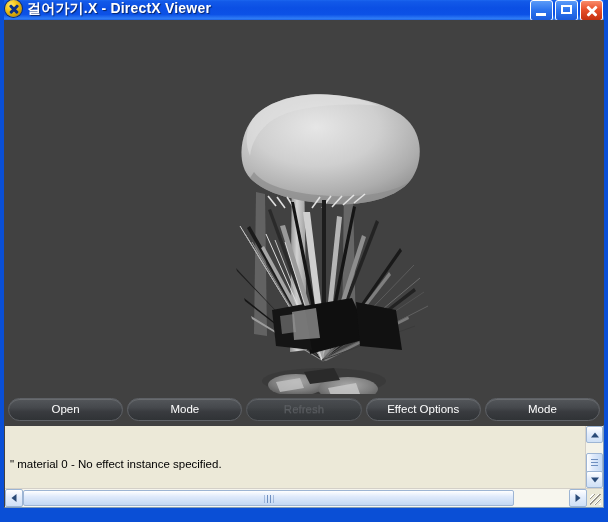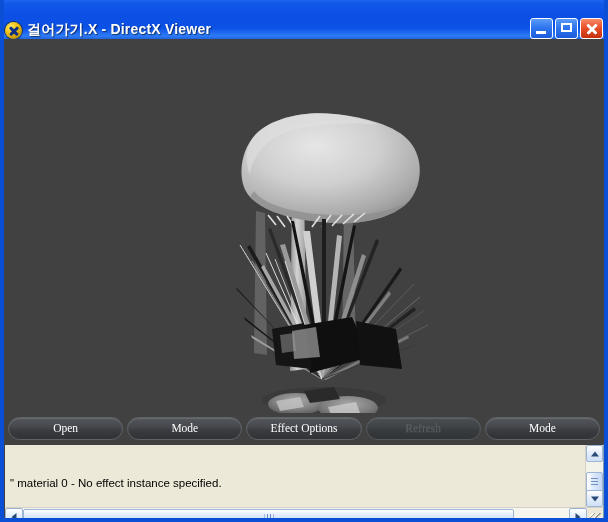--- a/index.html
+++ b/index.html
@@ -18,30 +18,30 @@
     box-sizing: border-box;
     background: #0a4fd6;
     border: 4px solid #0a4fd6;
     border-top: 0;
     overflow: hidden;
   }
 
   
   #title-bar {
     position: relative;
-    height: 39px;
+    height: 20px;
     background: linear-gradient(180deg,
         #1b66ef 0%,
         #1259e8 8%,
         #0b4fe4 40%,
         #0c51e6 72%,
         #2e7bf5 92%,
         #1f63e0 100%);
     display: flex;
-    align-items: flex-end;
+    align-items: flex-start;
     padding: 0 2px 0 5px;
     box-sizing: border-box;
     margin: 0 -4px;
   }
   #title-bar-icon {
     width: 17px;
     height: 17px;
     border-radius: 50%;
     background: radial-gradient(circle at 35% 30%, #ffe96b 0%, #f5c518 35%, #c99a06 70%, #8a6a03 100%);
     position: relative;
@@ -153,21 +153,20 @@
 
   
   #button-bar {
     flex: 0 0 30px;
     background: #414141;
     display: flex;
     align-items: center;
     justify-content: space-between;
     padding: 0 2px;
     box-sizing: border-box;
-    font-family: Liberation Serif, serif;
   }
   .tool-button {
     flex: 1 1 0;
     margin: 0 2px;
     height: 23px;
     border-radius: 12px;
     background: linear-gradient(180deg,#53565a 0%,#46494d 40%,#393b3f 60%,#303336 100%);
     border: 1px solid #5e6166;
     box-shadow: inset 0 1px 0 rgba(255,255,255,0.13);
     color: #ffffff;
@@ -461,22 +460,22 @@
           <polygon points="272,362 296,358 300,368 276,372" fill="#c3c3c3" opacity="0.8"></polygon>
           <polygon points="324,368 352,363 356,374 328,378" fill="#cacaca" opacity="0.8"></polygon>
           <polygon points="300,352 330,348 336,360 306,364" fill="#2a2a2a"></polygon>
         </g>
       </svg>
     </div>
 
     <div id="button-bar">
       <div class="tool-button">Open</div>
       <div class="tool-button">Mode</div>
+      <div class="tool-button disabled">Refresh</div>
       <div class="tool-button">Effect Options</div>
-      <div class="tool-button disabled">Refresh</div>
       <div class="tool-button">Mode</div>
     </div>
 
     <div id="log-panel">
       <div id="log-body">
         <div id="log-text">
           <div class="log-line">" material 0 - No effect instance specified.</div>
           
           
         </div>

